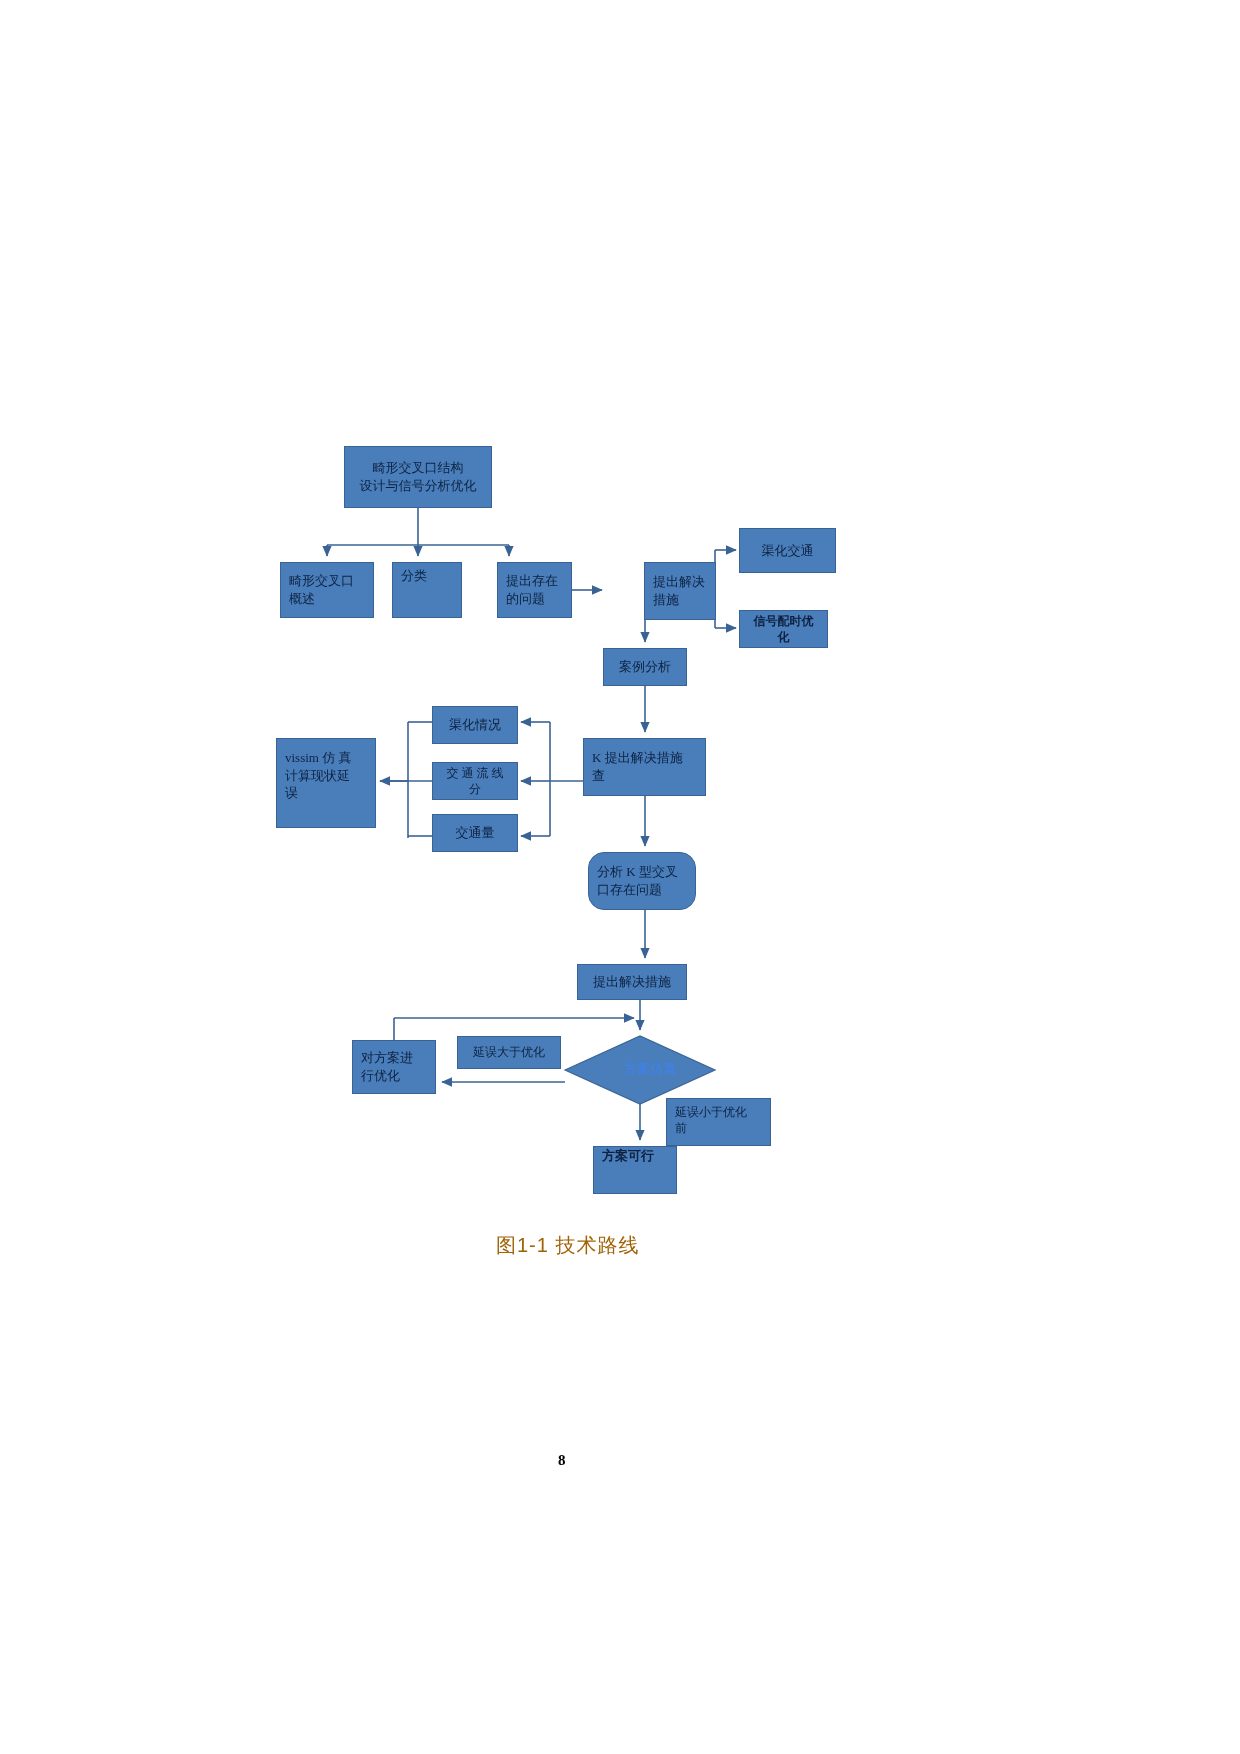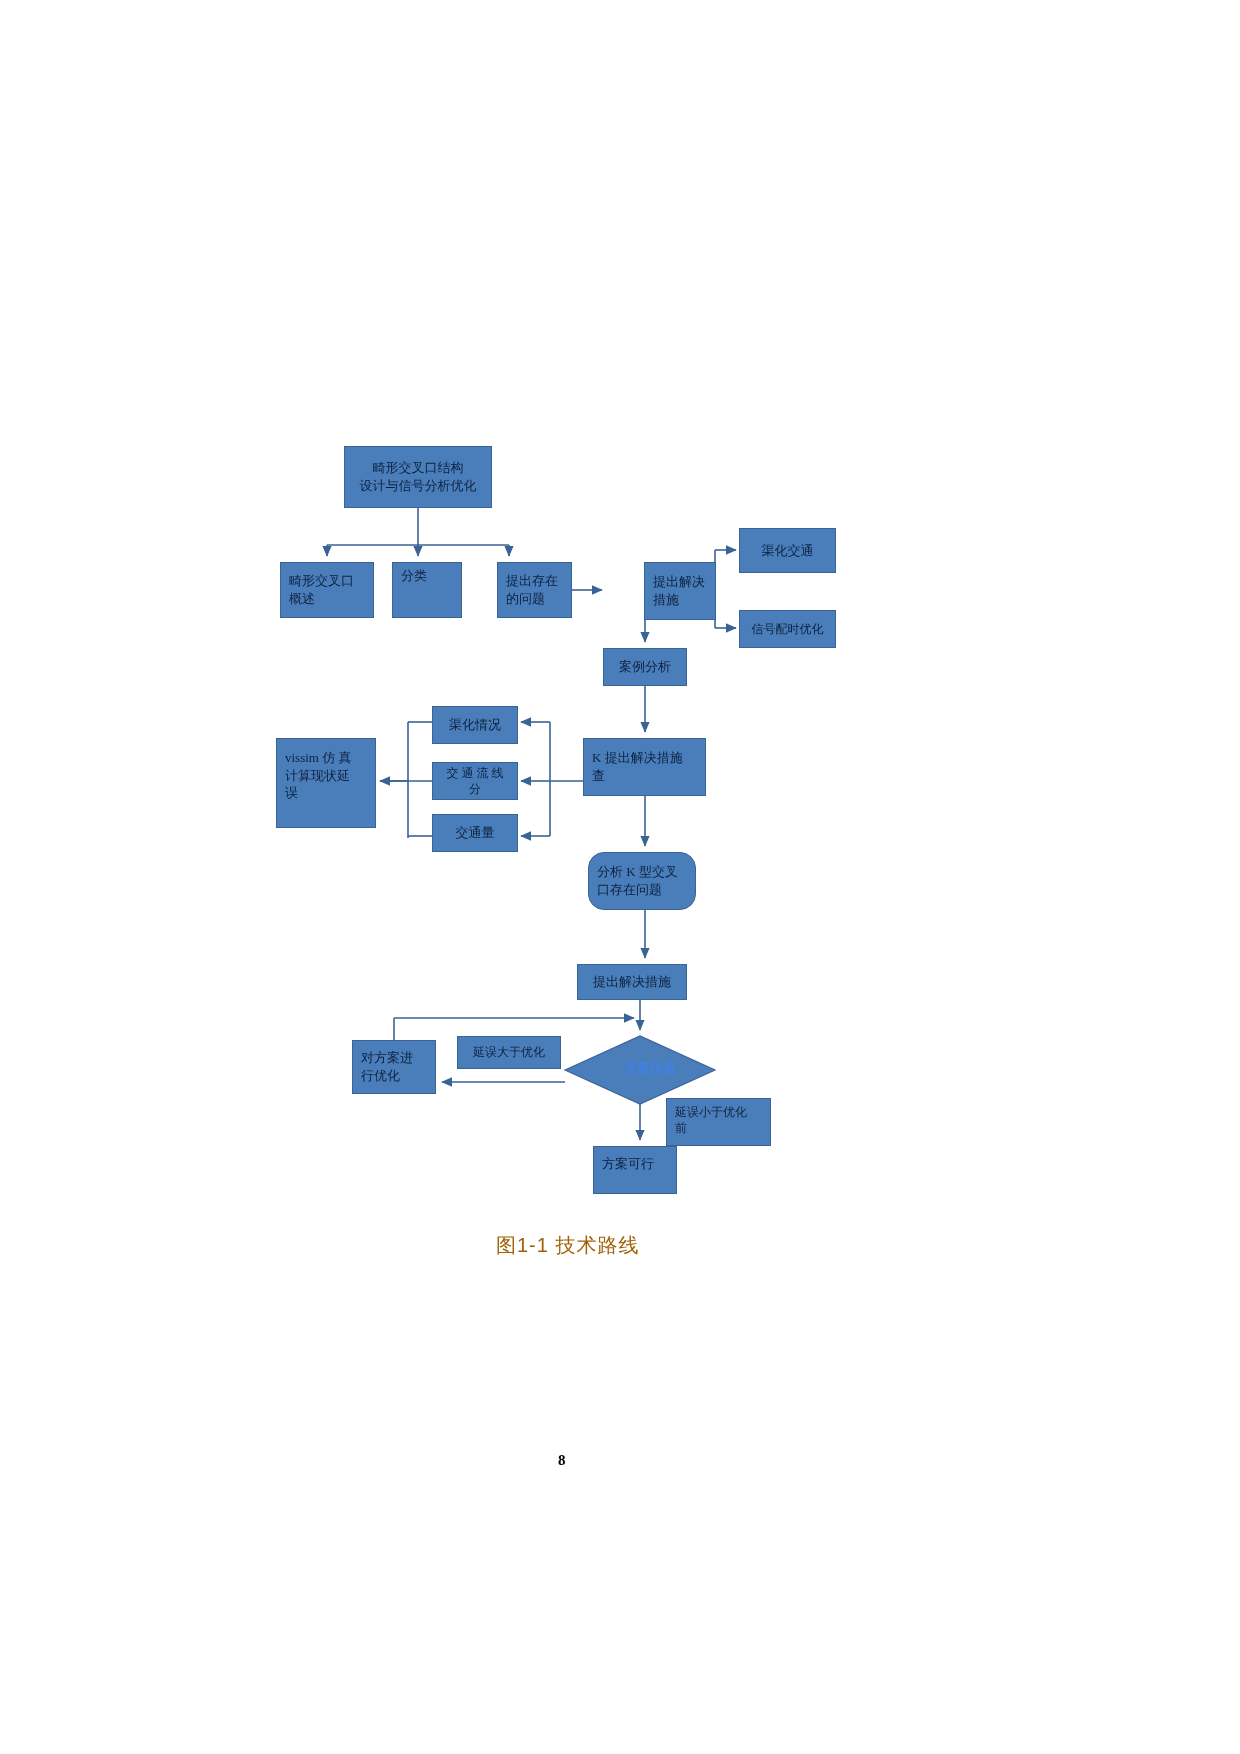--- a/index.html
+++ b/index.html
@@ -138,21 +138,21 @@
   <div class="node" style="left:392px; top:562px; width:70px; height:56px; align-items:flex-start; ">分类</div>
 
   <div class="node" style="left:497px; top:562px; width:75px; height:56px;">提出存在
 的问题</div>
 
   <div class="node" style="left:644px; top:562px; width:72px; height:58px;">提出解决
 措施</div>
 
   <div class="node center-h" style="left:739px; top:528px; width:97px; height:45px;">渠化交通</div>
 
-  <div class="node center-h" style="left:739px; top:610px; width:97px; height:38px; font-size:12px;">信号配时优化</div>
+  <div class="node center-h" style="left:739px; top:610px; width:89px; height:38px; font-size:12px;font-weight:bold;">信号配时优化</div>
 
   <div class="node center-h" style="left:603px; top:648px; width:84px; height:38px;">案例分析</div>
 
   <div class="node" style="left:583px; top:738px; width:123px; height:58px;">K 提出解决措施
 查</div>
 
   <div class="node center-h" style="left:432px; top:706px; width:86px; height:38px;">渠化情况</div>
 
   <div class="node center-h" style="left:432px; top:762px; width:86px; height:38px; font-size:12px;">交 通 流 线 分</div>
 
@@ -170,19 +170,19 @@
   <div class="diamond-label" style="left:605px; top:1060px; width:90px; text-align:center;">方案仿真</div>
 
   <div class="node" style="left:352px; top:1040px; width:84px; height:54px;">对方案进
 行优化</div>
 
   <div class="node center-h" style="left:457px; top:1036px; width:104px; height:33px; font-size:12px;">延误大于优化</div>
 
   <div class="node" style="left:666px; top:1098px; width:105px; height:48px; font-size:12px; align-items:flex-start; padding-top:5px;">延误小于优化
 前</div>
 
-  <div class="node" style="left:593px; top:1146px; width:84px; height:48px; align-items:flex-start; padding-top:8px;">方案可行</div>
+  <div class="node" style="left:593px; top:1146px; width:84px; height:48px; align-items:flex-start; padding-top:0;font-weight:bold;">方案可行</div>
 
   <div class="caption" style="left:496px; top:1232px;">图1-1  技术路线</div>
 
   <div class="page-number" style="left:558px; top:1452px;">8</div>
 
 </div>
 
 </body></html>

